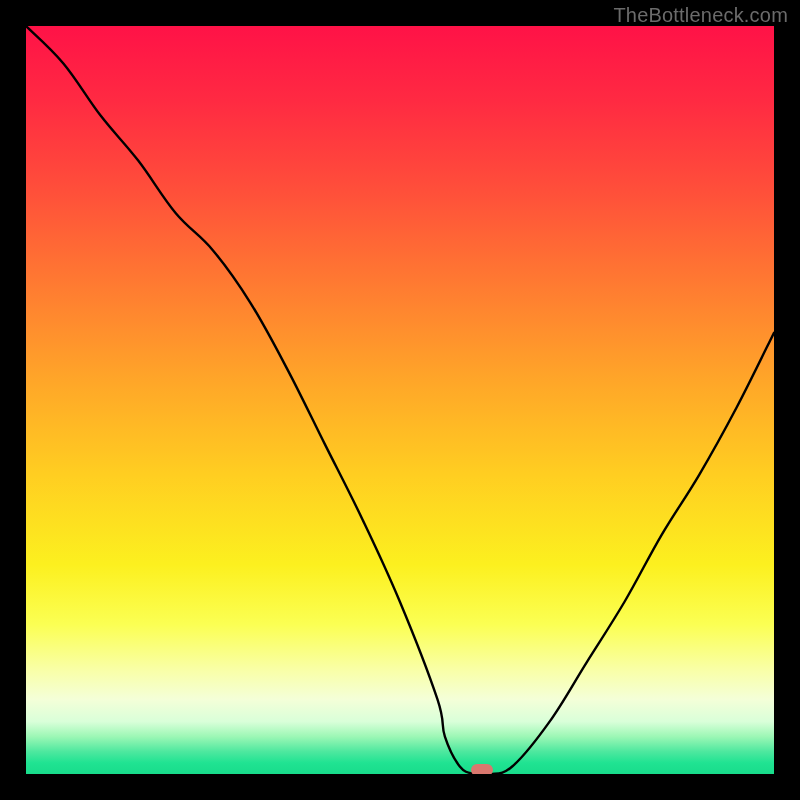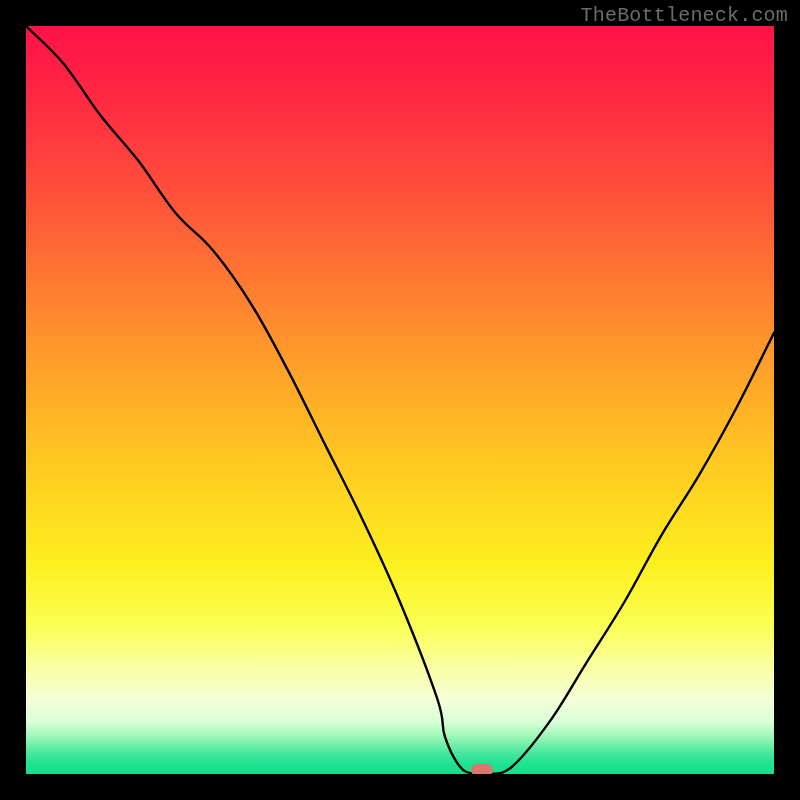--- a/index.html
+++ b/index.html
@@ -9,21 +9,20 @@
     height: 800px;
     background: #000;
     overflow: hidden;
     font-family: Arial, Helvetica, sans-serif;
   }
   .wrap {
     position: relative;
     width: 800px;
     height: 584px;
     background: #000;
-    font-family: Liberation Mono, monospace;
   }
   .chart-clip {
     position: absolute;
     left: 26px;
     top: 26px;
     width: 748px;
     height: 748px;
     overflow: hidden;
   }
   .gradient {

